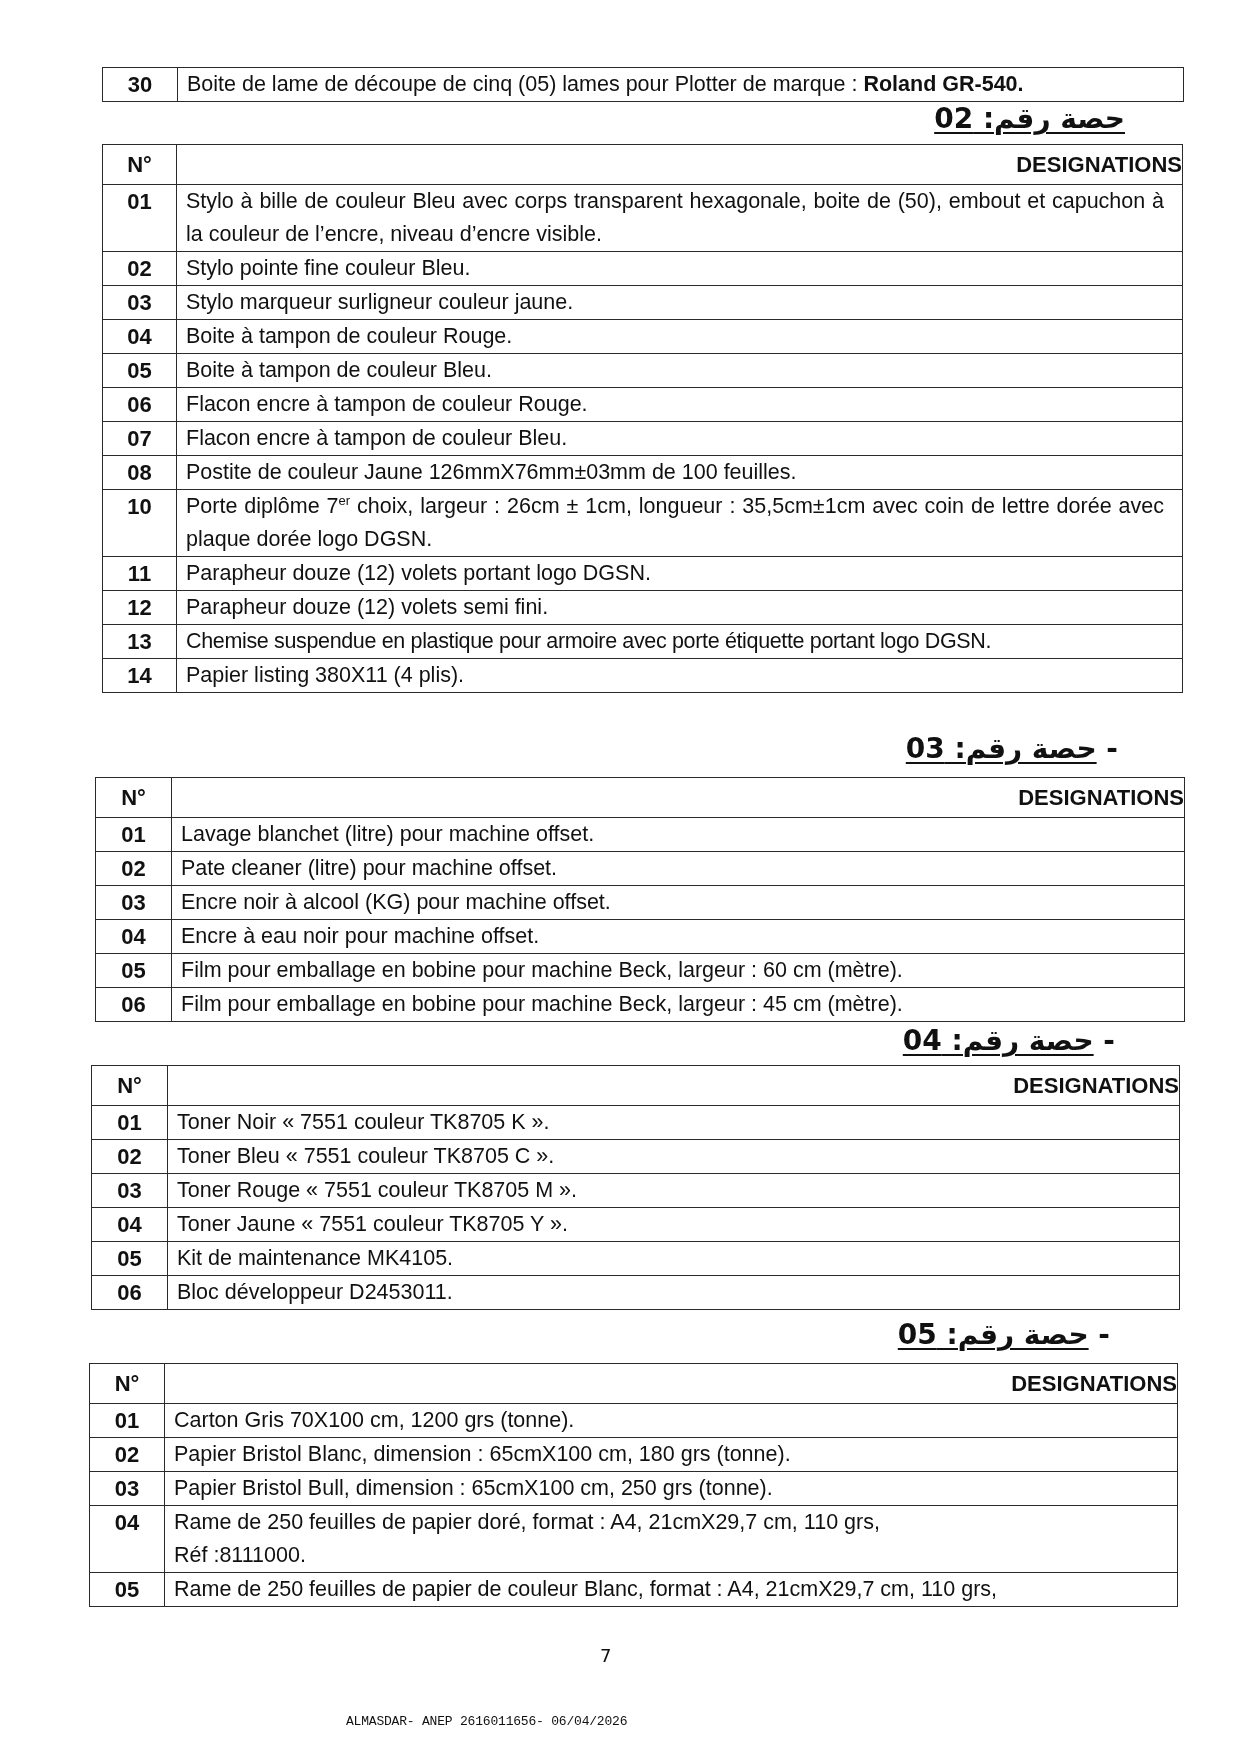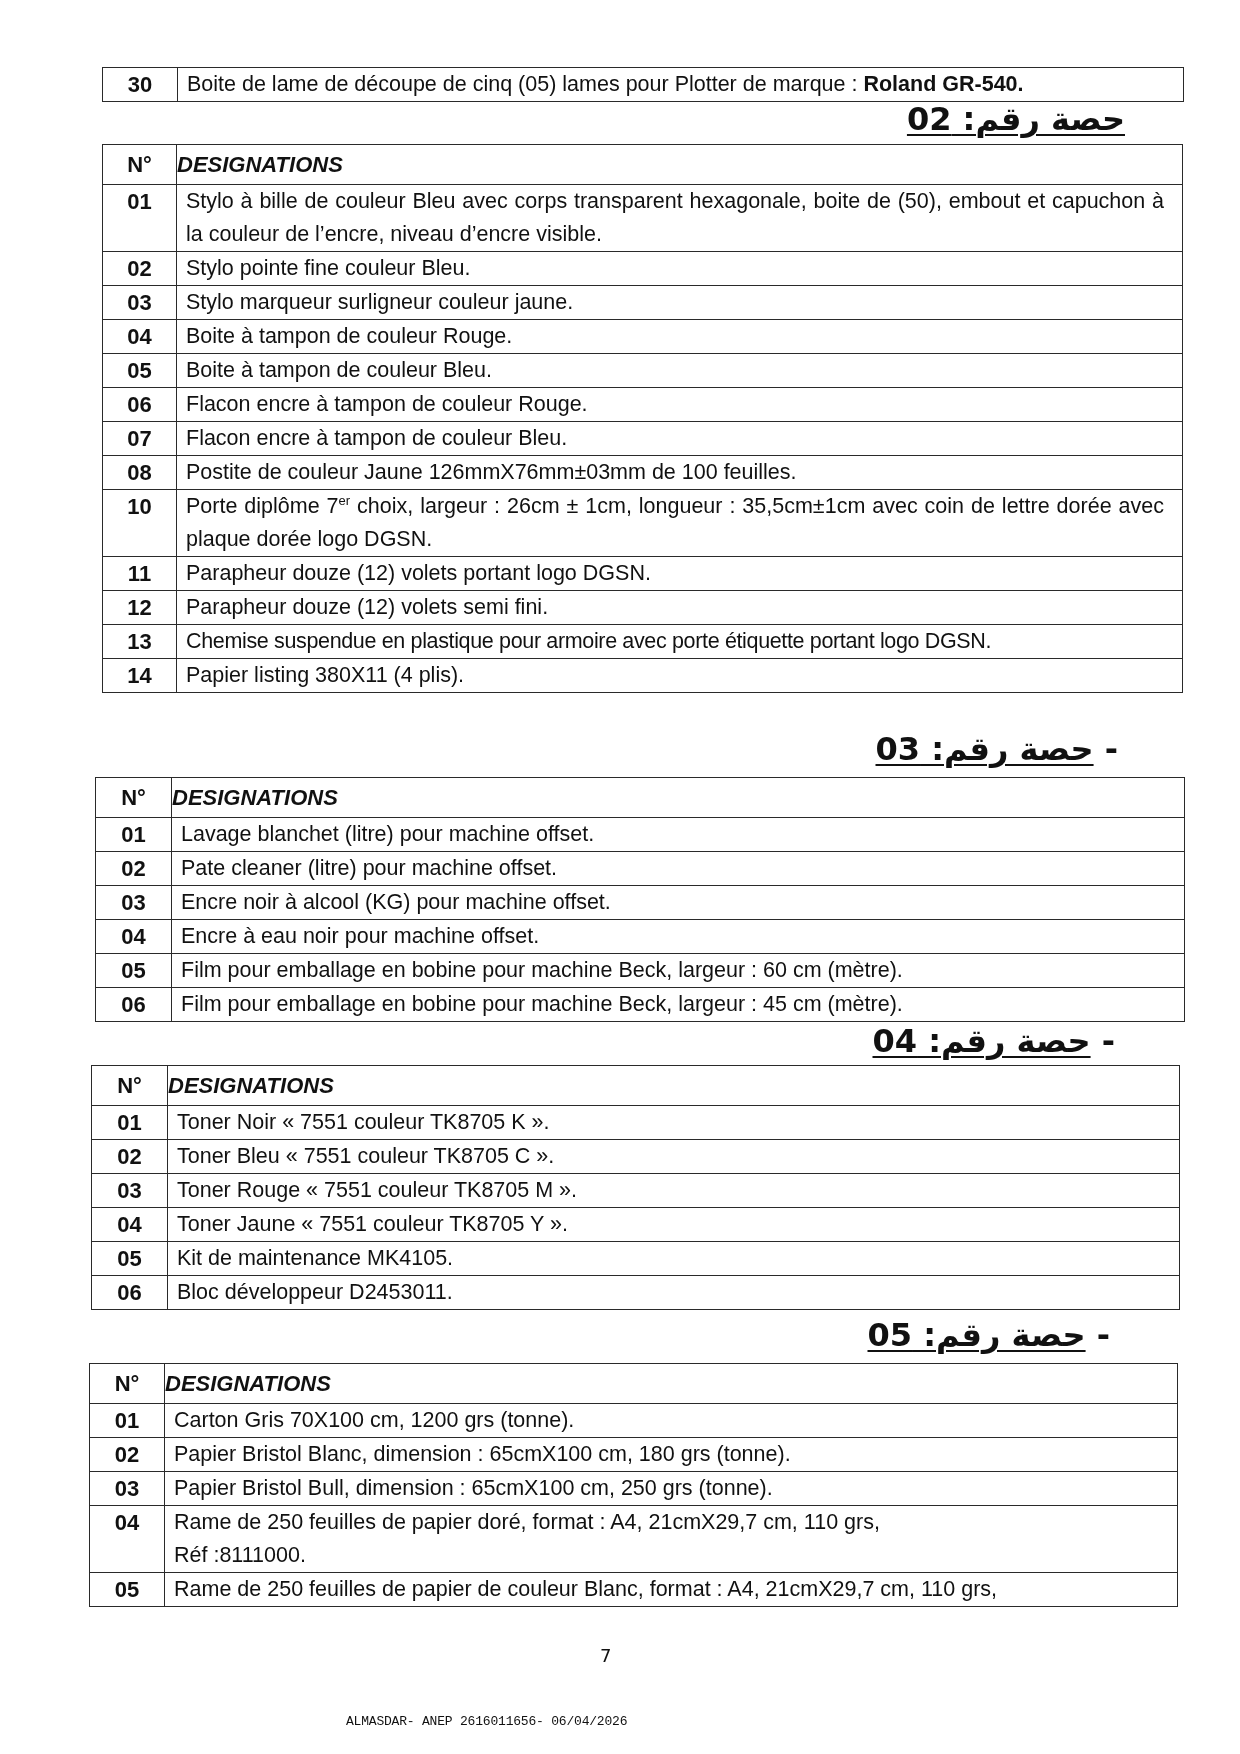--- a/index.html
+++ b/index.html
@@ -5,24 +5,24 @@
   html, body { margin: 0; padding: 0; background: #ffffff; }
   body { width: 1240px; height: 1754px; position: relative; overflow: hidden;
          font-family: "Liberation Sans", sans-serif; color: #111111; }
   .tbl { position: absolute; border-collapse: collapse; table-layout: fixed; }
   .tbl td, .tbl th { border: 1.6px solid #2a2a2a; padding: 0; vertical-align: top; }
   .tbl .num { font-weight: bold; font-size: 22px; text-align: center; }
   .tbl .des { font-size: 21.5px; padding-left: 9px; padding-right: 18px; line-height: 33px; }
   .tbl .row1 td { height: 33px; }
   .tbl .num { line-height: 33px; }
   .tbl th { font-weight: bold; font-size: 22px; height: 39px; line-height: 36px; vertical-align: middle; }
-  .tbl th.des-h { text-align: left; font-style: italic; }
+  .tbl th.des-h { text-align: right; }
   .tbl td.des.justify { text-align: justify; text-align-last: left; }
   .lot-heading { position: absolute; font-family: "DejaVu Sans", sans-serif; font-weight: bold;
-                 font-size: 32px; direction: rtl; white-space: nowrap; line-height: 28px; }
+                 font-size: 28px; direction: rtl; white-space: nowrap; line-height: 28px; }
   .lot-heading .u { text-decoration: underline; text-decoration-thickness: 2px; text-underline-offset: 4px; }
   .page-num { position: absolute; left: 600px; top: 1645px; font-family: "DejaVu Sans", sans-serif; font-size: 18px; }
   .footer { position: absolute; left: 346px; top: 1714px; font-family: Liberation Mono, monospace; font-size: 13px; letter-spacing: -0.2px; }
   sup { font-size: 13px; line-height: 0; }
   .bold { font-weight: bold; }
 </style>
 </head>
 <body>
 
 <table class="tbl" style="left:102px; top:67px; width:1082px;">

